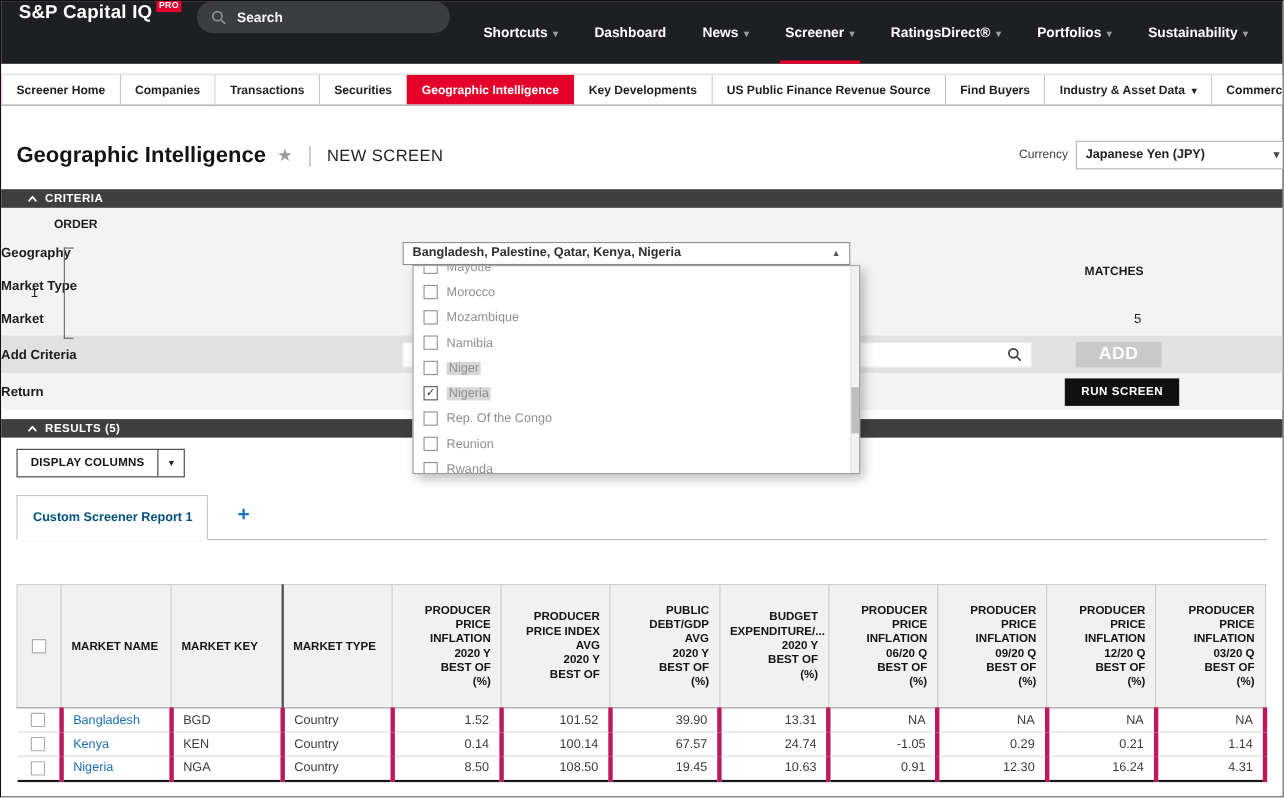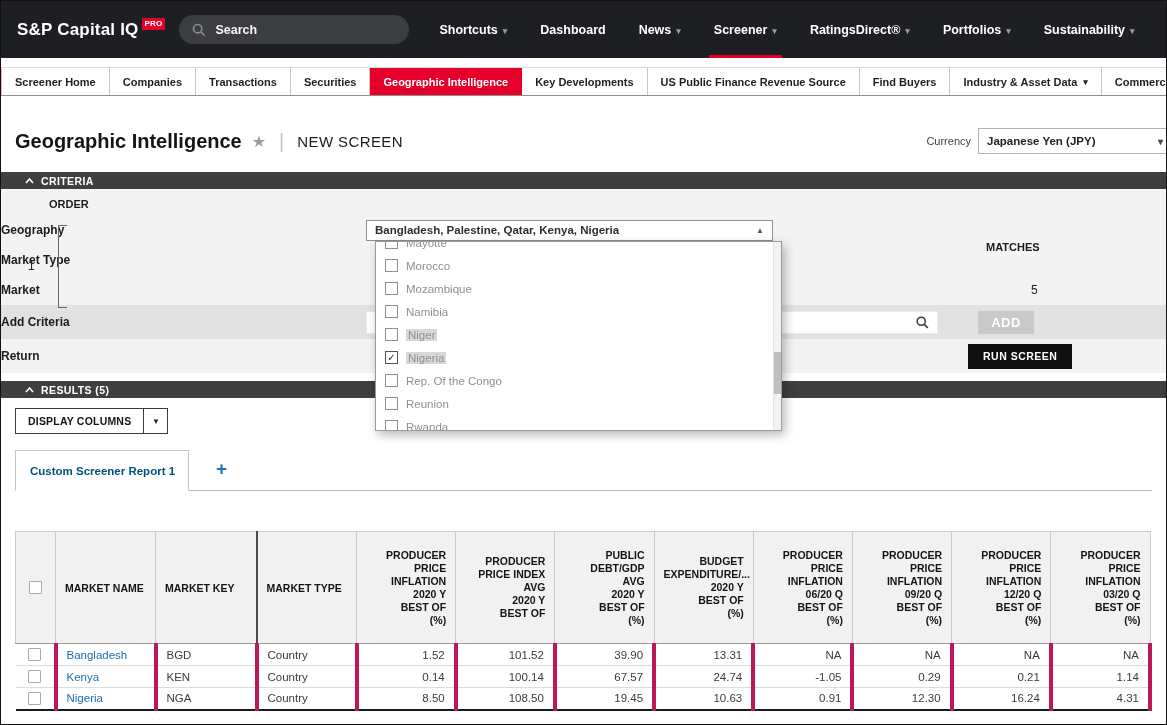--- a/index.html
+++ b/index.html
@@ -1,21 +1,21 @@
 <!DOCTYPE html>
 <html><head>
 <meta charset="utf-8">
 <style>
   * { box-sizing: border-box; margin: 0; padding: 0; }
   body { font-family: "Liberation Sans", sans-serif; background: #fff; }
   .page { position: relative; width: 1167px; height: 725px; border: 1px solid #111;
           background: #fff; overflow: hidden; }
 
   
-  .topnav { height: 57px; background: #1e1f22; display: flex; align-items: center;
+  .topnav { height: 57px; background: #1e1f22; display: flex; 
             padding: 0 18px 0 16px; }
   .brand { display: flex; align-items: flex-start; color: #fff; font-size: 17px;
            font-weight: 700; letter-spacing: .2px; white-space: nowrap; }
   .brand-badge { background: #e4002b; color: #fff; font-size: 8px; font-weight: 700;
                  padding: 2px 3px; margin-left: 3px; transform: translateY(-2px);
                  display: inline-block; line-height: 1; }
   .nav-search { display: flex; align-items: center; gap: 9px; width: 230px; height: 29px;
                 background: #3c3d41; border-radius: 15px; padding: 0 12px; margin-left: 14px; }
   .nav-search-input { flex: 1; background: transparent; border: none; outline: none;
                       color: #fff; font-size: 12.5px; font-weight: 700;
@@ -80,22 +80,22 @@
                 padding: 0 8px; font-size: 11.5px; font-weight: 700; color: #2e2e2e;
                 cursor: pointer; }
   .sel-caret-up { font-size: 8px; color: #555; }
   .match-count { margin-left: 665px; font-size: 12px; color: #222; }
   .add-row { height: 34px; background: #e1e1e1; }
   .crit-search { width: 572px; height: 23px; background: #fff; display: flex;
                  align-items: center; border: 1px solid #eaeaea; }
   .crit-search input { flex: 1; border: none; outline: none; font-size: 11.5px;
                        padding: 0 8px; font-family: "Liberation Sans", sans-serif; }
   .crit-search svg { margin-right: 8px; flex: none; }
-  .add-btn { margin-left: 40px; width: 56px; height: 23px; background: #c9c9c9; color: #fff;
-             border: none; font-size: 13px; font-weight: 700; letter-spacing: .5px;
+  .add-btn { margin-left: 40px; width: 78px; height: 23px; background: #c9c9c9; color: #fff;
+             border: none; font-size: 16px; font-weight: 700; letter-spacing: .5px;
              font-family: "Liberation Sans", sans-serif; cursor: pointer; }
   .return-row { height: 34px; }
   .run-btn { margin-left: 602px; height: 25px; padding: 0 15px; background: #101010;
              color: #fff; border: none; font-size: 10.5px; font-weight: 700;
              letter-spacing: .5px; font-family: "Liberation Sans", sans-serif; cursor: pointer; }
 
   
   .geo-dropdown { position: absolute; left: 374px; top: 240px; width: 407px; height: 190px;
                   background: #fff; border: 1px solid #9a9a9a;
                   box-shadow: 3px 4px 10px rgba(0,0,0,.28); z-index: 30; overflow: hidden; }

